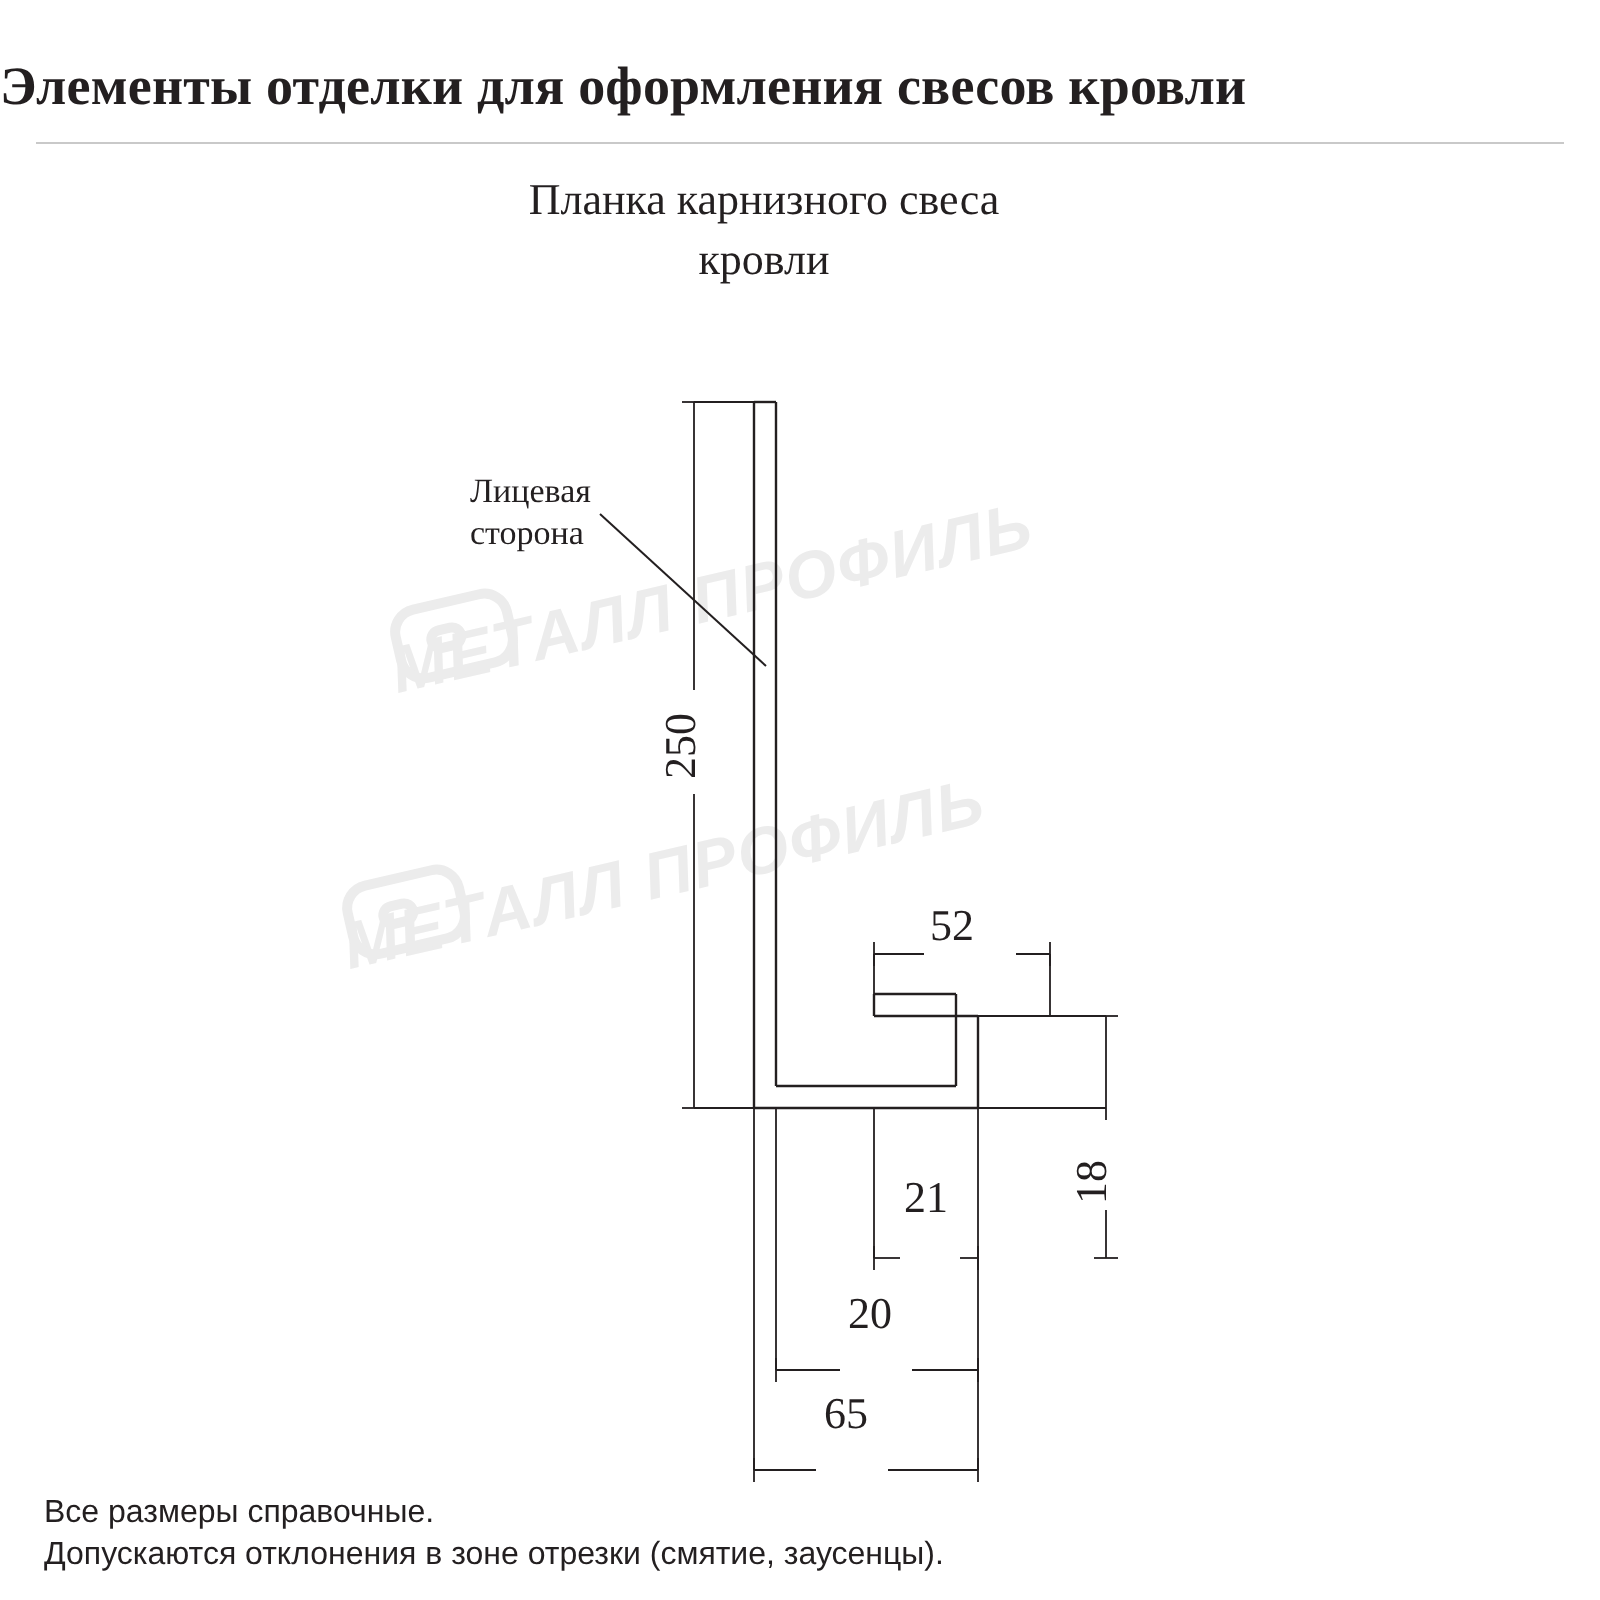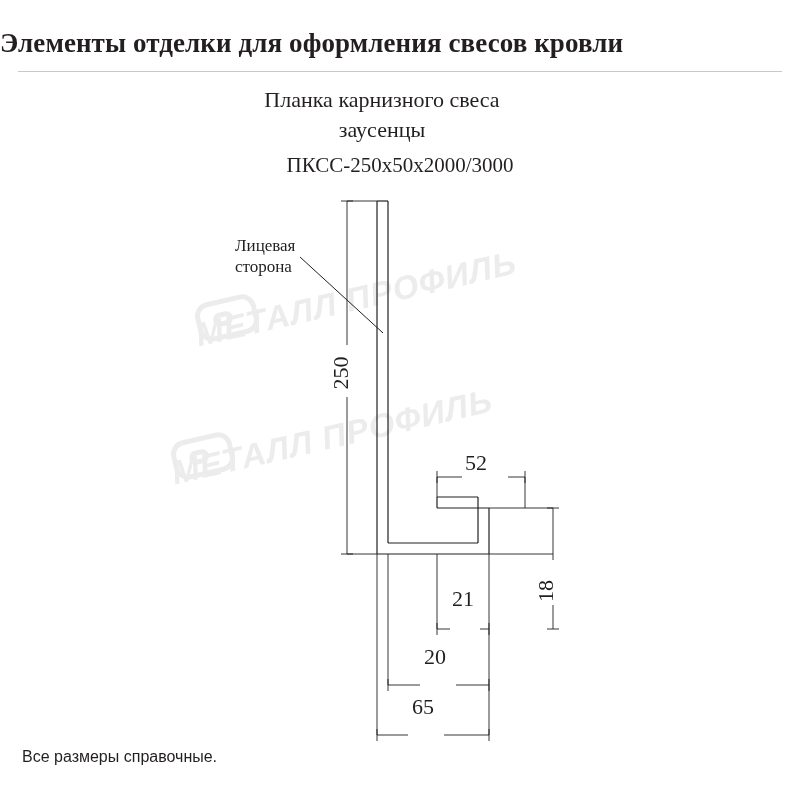--- a/index.html
+++ b/index.html
@@ -155,24 +155,23 @@
 </head>
 <body>
 
 <div class="page">
 
   <div class="main-title">Элементы отделки для оформления свесов кровли</div>
   <div class="rule"></div>
 
   <div class="subtitle">
     <div>Планка карнизного свеса</div>
-    <div>заусенцы</div>
+    <div>кровли</div>
   </div>
 
-  <div class="code">ПКСС-250x50x2000/3000</div>
 
   <div class="watermark wm1">МЕТАЛЛ ПРОФИЛЬ</div>
   <div class="wm-logo wm1-logo"></div>
   <div class="watermark wm2">МЕТАЛЛ ПРОФИЛЬ</div>
   <div class="wm-logo wm2-logo"></div>
 
   <div class="drawing">
     <svg width="800" height="560" viewBox="0 0 800 560" xmlns="http://www.w3.org/2000/svg">
 
       <g stroke="#231f20" stroke-width="1.2" fill="none">
@@ -258,15 +257,16 @@
   <div class="dim-text dim-18">18</div>
   <div class="dim-text dim-21">21</div>
   <div class="dim-text dim-50">20</div>
   <div class="dim-text dim-65">65</div>
 
   <div class="face-label">Лицевая
 сторона</div>
 
   <div class="footer">
     <div>Все размеры справочные.</div>
+    <div>Допускаются отклонения в зоне отрезки (смятие, заусенцы).</div>
   </div>
 
 </div>
 
 </body></html>

